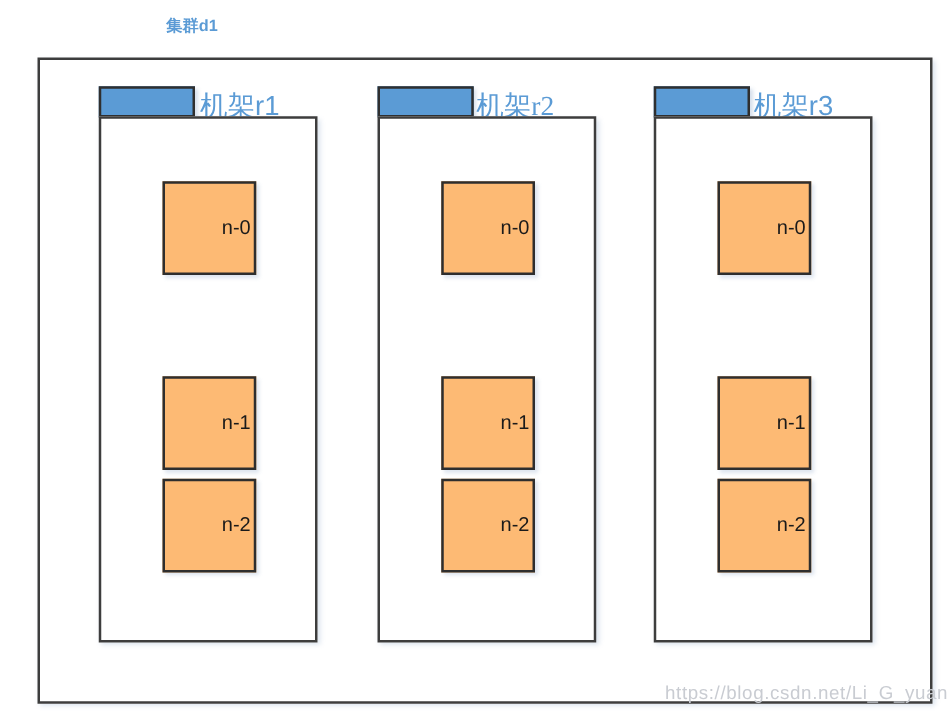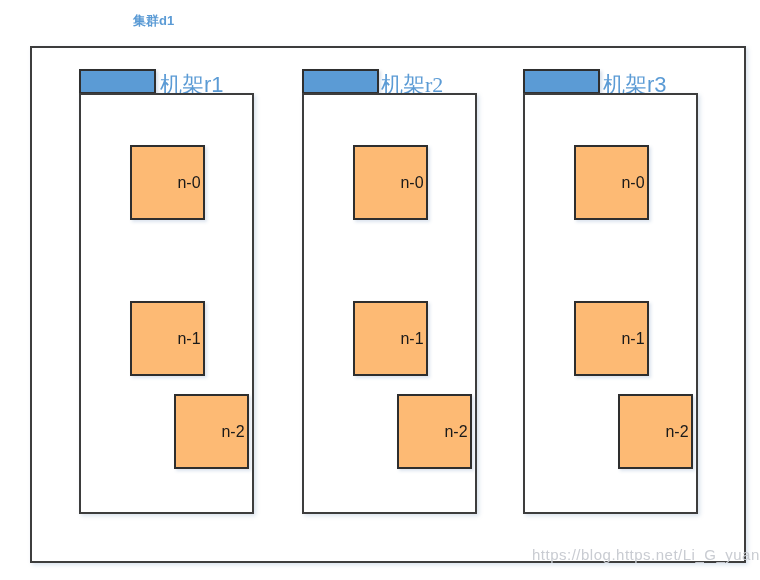--- a/index.html
+++ b/index.html
@@ -77,21 +77,21 @@
     display: flex;
     align-items: center;
     justify-content: center;
     font-size: 16px;
     color: #1a1a1a;
     box-shadow: 2px 2px 3px rgba(120,150,190,0.25);
     padding-left: 43px;
   }
   .node-box.n0 { top: 50px; }
   .node-box.n1 { top: 174px; margin-top: 32px; }
-  .node-box.n2 { top: 299px; margin-left: 44px; }
+  .node-box.n2 { top: 288px; }
 
   .watermark {
     position: absolute;
     left: 532px; top: 546px;
     font-size: 15px;
     color: var(--watermark-gray, #c9ccd2);
     white-space: nowrap;
     letter-spacing: 0.5px;
   }
 </style>
@@ -119,13 +119,13 @@
 </div>
 
 <div class="rack-tab r3"></div>
 <div class="rack-label r3">机架r3</div>
 <div class="rack-box r3">
   <div class="node-box n0">n-0</div>
   <div class="node-box n1">n-1</div>
   <div class="node-box n2">n-2</div>
 </div>
 
-<div class="watermark">https://blog.https.net/Li_G_yuan</div>
+<div class="watermark">https://blog.csdn.net/Li_G_yuan</div>
 
 </body></html>

